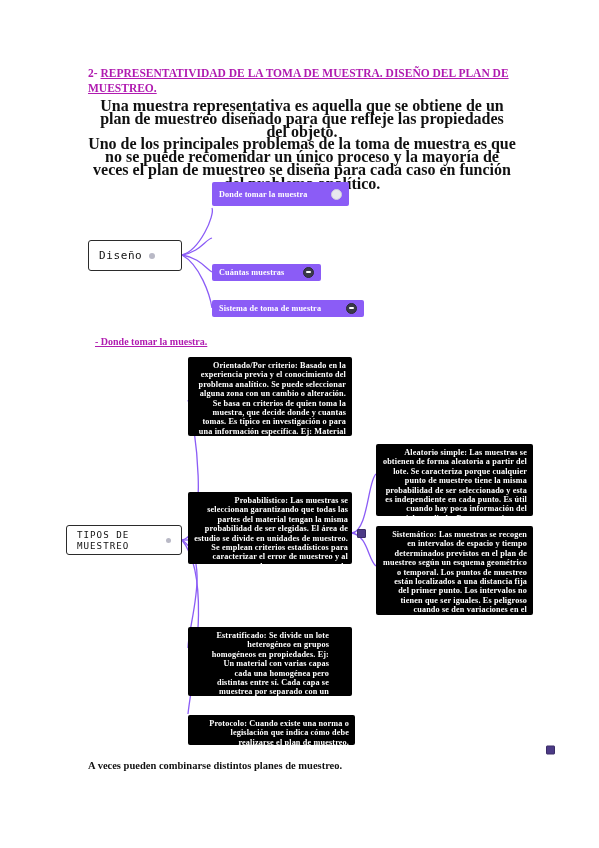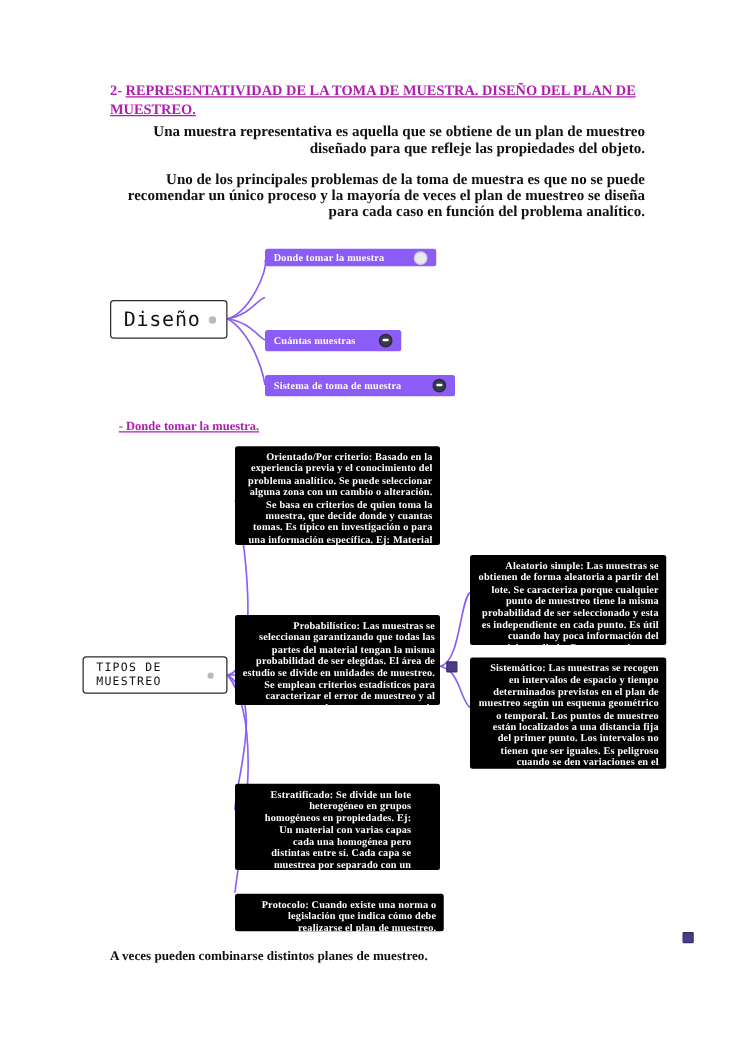--- a/index.html
+++ b/index.html
@@ -16,41 +16,41 @@
     font-family:"Liberation Serif", serif;
     font-size:11.5px;font-weight:bold;line-height:15px;
     color:#b01bb0;
   }
   .doc-title .num{text-decoration:none;}
   .doc-title .tt{text-decoration:underline;}
 
   .para{
     position:absolute;left:88px;width:428px;
     font-family:"Liberation Serif", serif;
-    font-size:12px;font-weight:bold;line-height:13.2px;
-    color:#111;text-align:right;
+    font-size:16px;font-weight:bold;line-height:13.2px;
+    color:#111;text-align:center;
   }
   #para1{top:99px;}
   #para2{top:137px;}
 
   .sub-head{
     position:absolute;left:95px;top:336px;
     font-size:10px;font-weight:bold;color:#b01bb0;
   }
   .sub-head .u{text-decoration:underline;}
 
   .footer-note{
     position:absolute;left:88px;top:760px;width:430px;
     font-size:10.5px;font-weight:bold;color:#111;
   }
   .node-white{
     position:absolute;background:#ffffff;border:1.6px solid #2b2b2b;
     border-radius:3px;
     font-family:"DejaVu Sans Mono","Liberation Mono",monospace;
-    font-size:16px;color:#111;
+    font-size:11px;color:#111;
     display:flex;align-items:center;gap:7px;
     padding:0 10px;box-sizing:border-box;
     letter-spacing:0.6px;
   }
   .node-purple{
     position:absolute;background:#8b5cf6;color:#ffffff;
     border-radius:2px;box-sizing:border-box;
     font-family:"Liberation Serif", serif;
     display:flex;align-items:center;gap:5px;
     padding:3px 7px;
@@ -105,21 +105,21 @@
     <path d="M182,255 C200,252 205,240 212,238"></path>
     <path d="M182,255 C200,258 205,268 212,272"></path>
     <path d="M182,255 C200,265 210,295 212,308"></path>
   </svg>
 
   <div class="node-white" style="left:88px;top:240px;width:94px;height:31px;">
     <span>Diseño</span>
     <span class="handle tiny"></span>
   </div>
 
-  <div class="node-purple" style="left:212px;top:199px;width:137px;height:14px;">
+  <div class="node-purple" style="left:212px;top:182px;width:137px;height:24px;">
     <span class="txt">Donde tomar la muestra</span>
     <span class="handle"></span>
   </div>
 
 
   <div class="node-purple" style="left:212px;top:264px;width:109px;height:17px;">
     <span class="txt">Cuántas muestras</span>
     <span class="handle dark"></span>
   </div>
 

